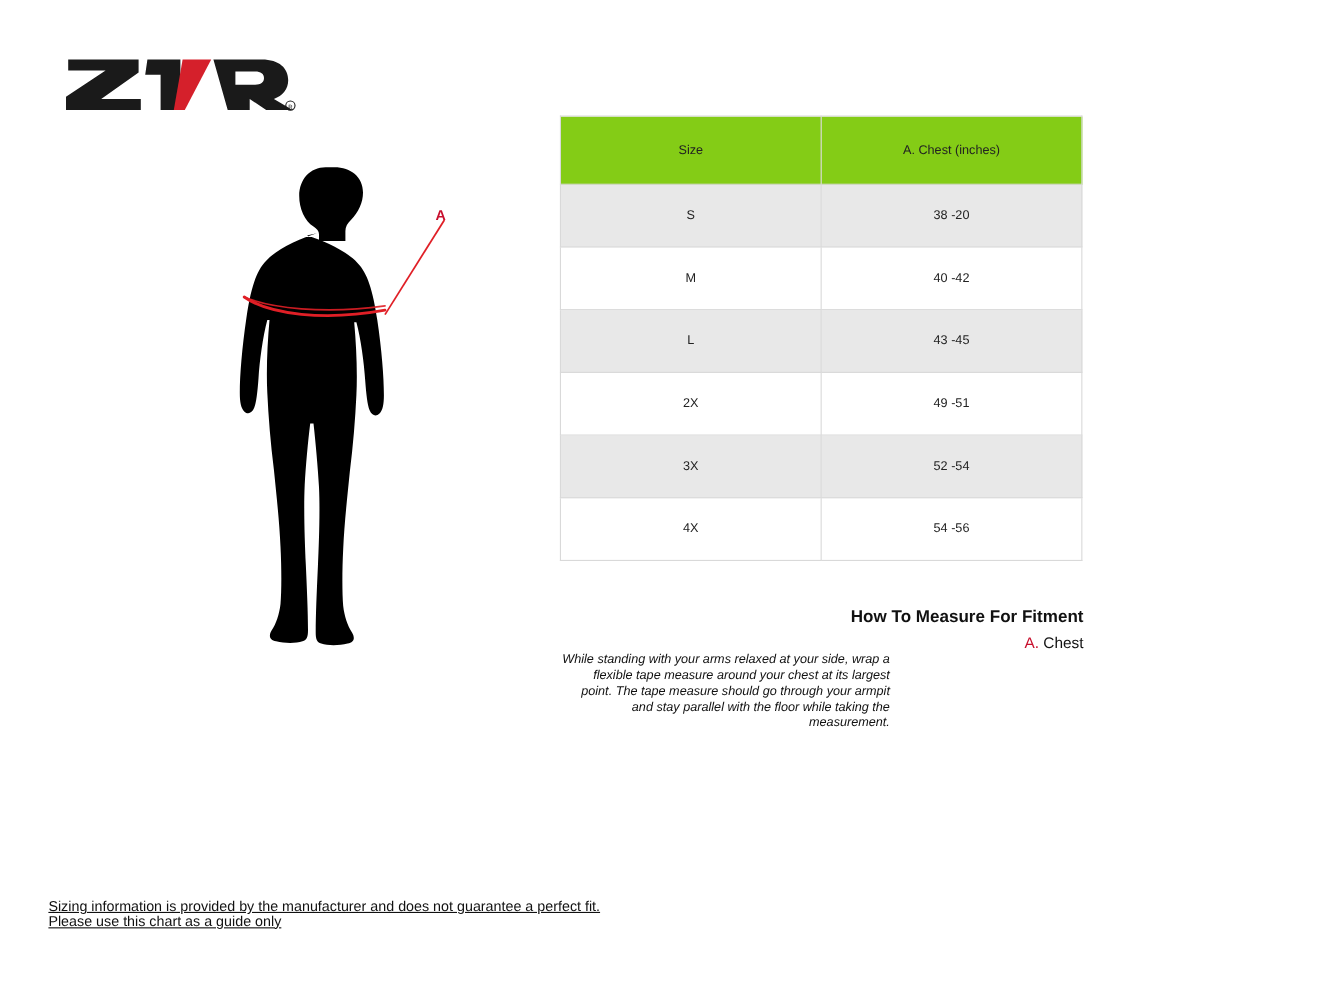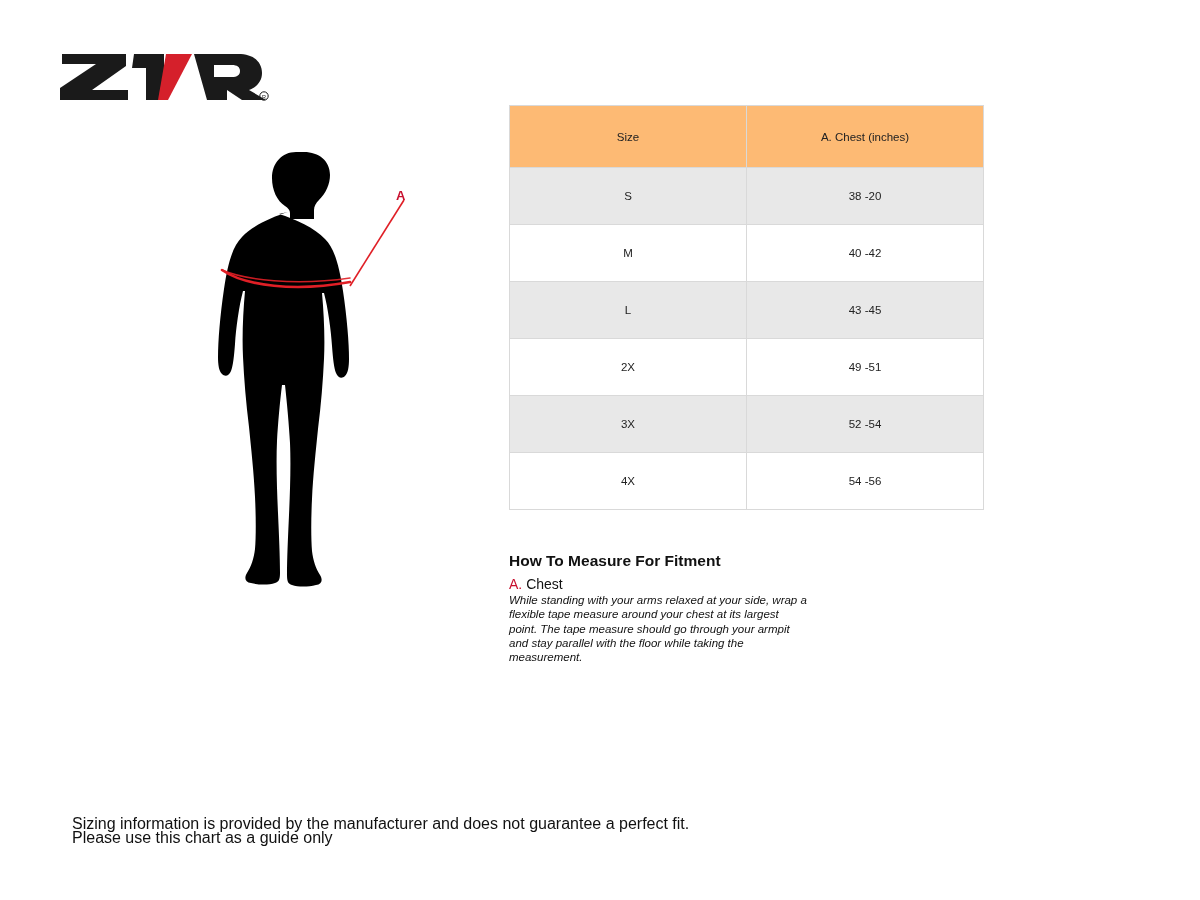--- a/index.html
+++ b/index.html
@@ -72,34 +72,35 @@
     border: 1px solid #d9d9d9;
     height: 56px;
     text-align: center;
     vertical-align: middle;
     font-size: 11.5px;
     font-weight: normal;
     color: #222222;
     padding: 0;
   }
   table.size-table thead td {
-    background: #fdba74;
+    background: #84cc16;
     height: 61px;
     font-size: 11.5px;
   }
   table.size-table tbody tr:nth-child(odd) td {
     background: #e8e8e8;
   }
   table.size-table tbody tr:nth-child(even) td {
     background: #ffffff;
   }
 
   
   #measure-block {
     margin-top: 42px;
+    text-align: right;
   }
   #measure-heading {
     font-size: 15.5px;
     font-weight: bold;
     color: #111111;
     margin: 0 0 6px 0;
   }
   .measure-item-label {
     font-size: 14px;
     font-weight: normal;
@@ -113,25 +114,26 @@
     font-size: 11.5px;
     line-height: 14.3px;
     color: #111111;
     max-width: 300px;
     font-style: italic;
   }
 
   
   #disclaimer {
     position: absolute;
-    left: 72px;
+    left: 44px;
     top: 817px;
-    font-size: 16px;
+    font-size: 13px;
     line-height: 13.5px;
     color: #111111;
+    text-decoration: underline;
   }
 </style>
 </head>
 <body>
 
 <div id="logo">
   <svg width="210" height="56" viewBox="0 0 210 56" xmlns="http://www.w3.org/2000/svg">
 
     <polygon points="2,6 66,6 66,18 32,42 68,42 68,52 0,52 0,40 36,16 2,16" fill="#1a1a1a"></polygon>
 

